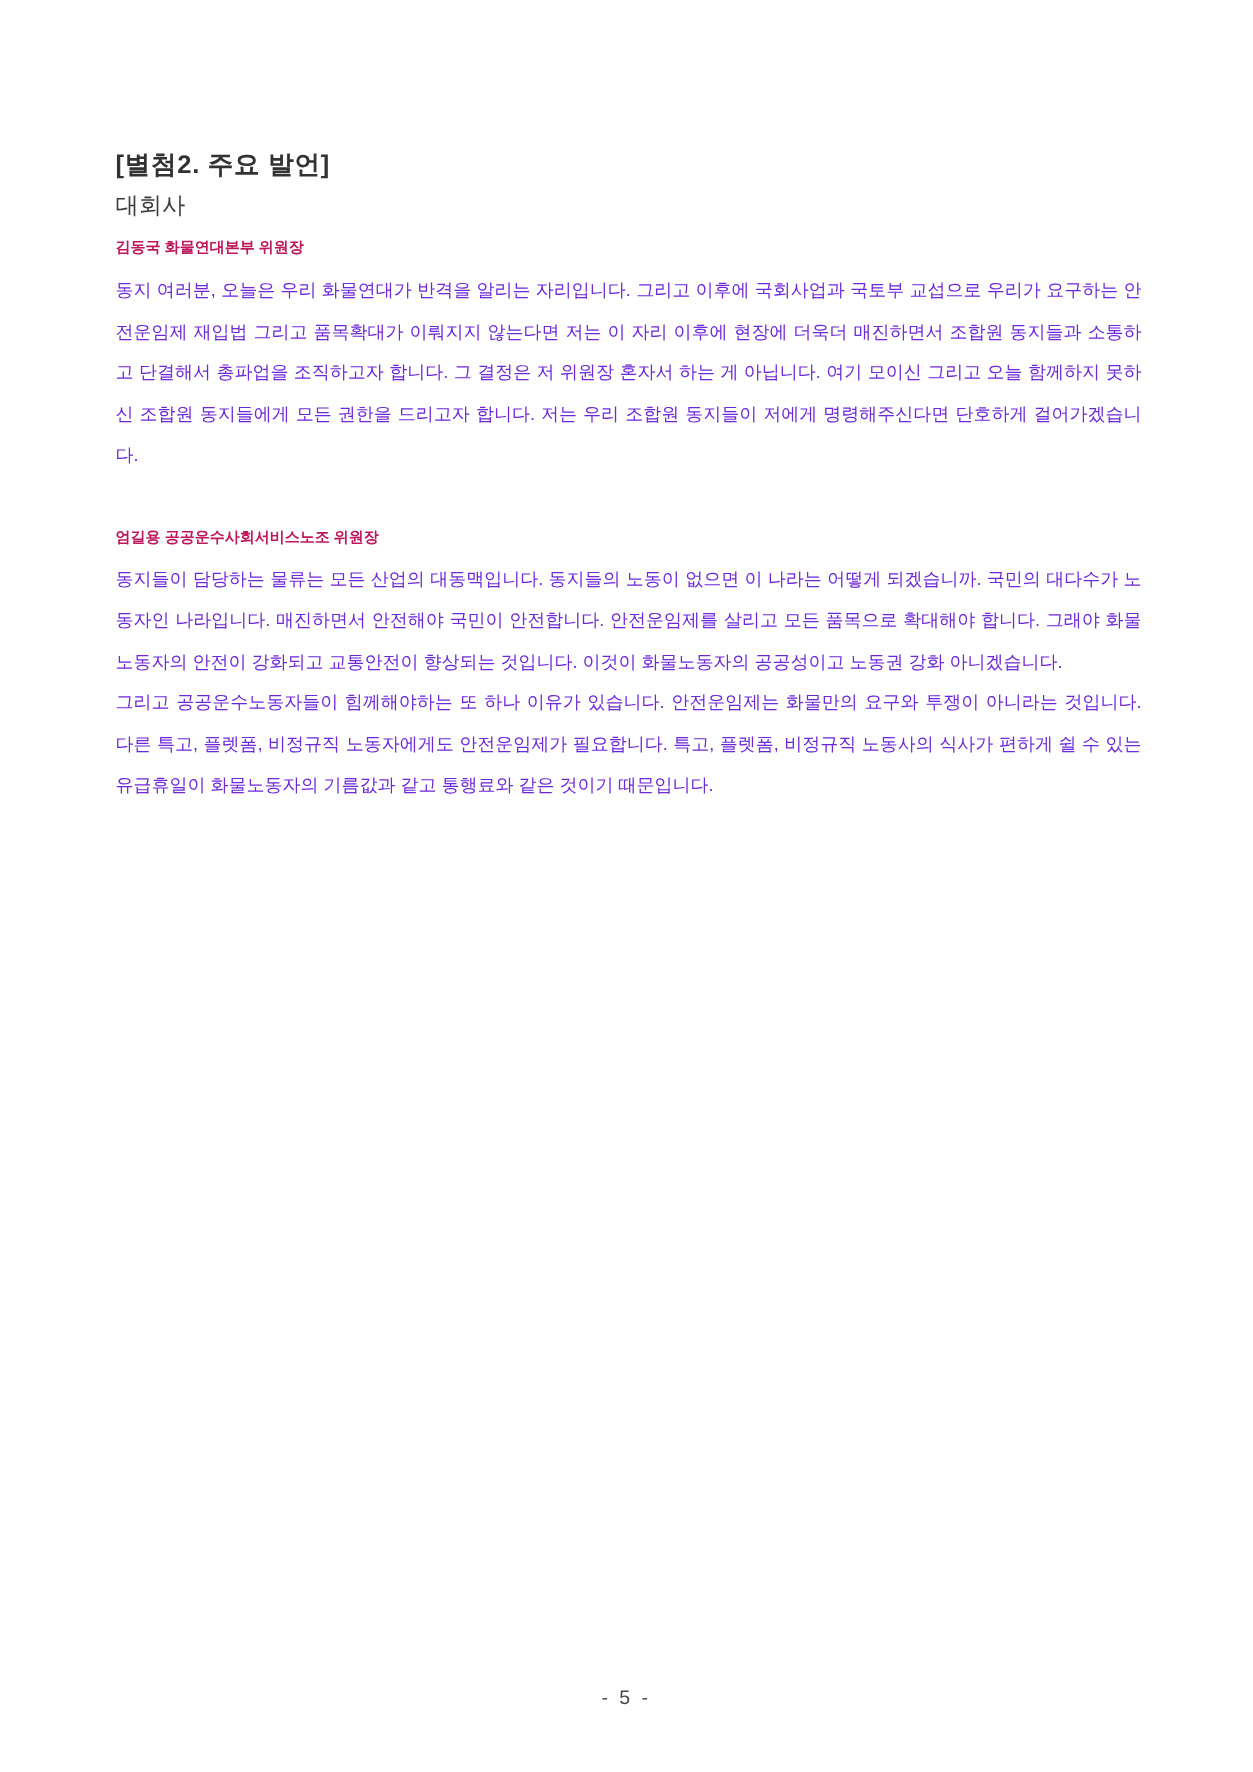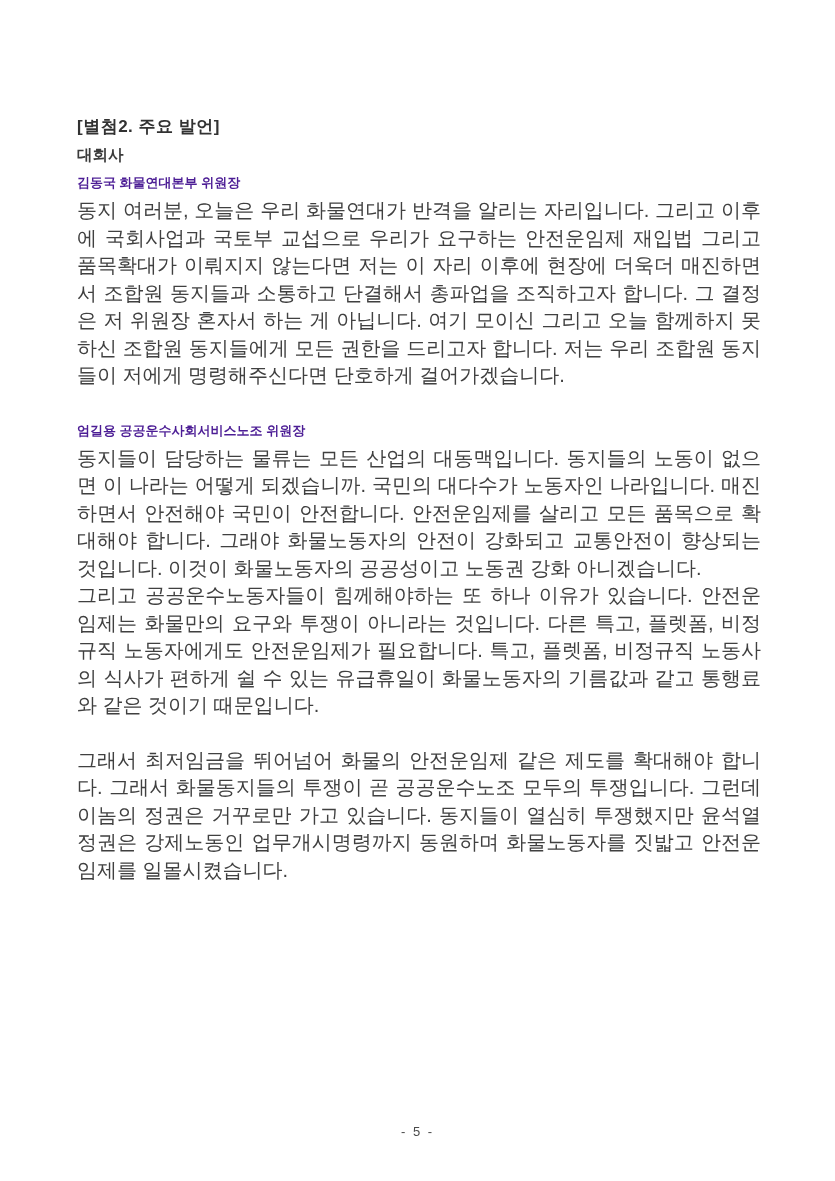--- a/index.html
+++ b/index.html
@@ -15,49 +15,48 @@
     font-family: "Liberation Sans", "DejaVu Sans", sans-serif;
     color: #3b3b3b;
     overflow: hidden;
     box-sizing: border-box;
   }
   .content {
     position: absolute;
     top: 96px;
     left: 77px;
     width: 684px;
-    margin-top: 17px;
   }
   .doc-title {
     font-size: 17px;
     font-weight: bold;
     color: #323232;
     line-height: 28px;
     letter-spacing: 0.5px;
   }
   .role {
     font-size: 15.5px;
-    font-weight: bold;
+    font-weight: normal;
     color: #3b3b3b;
     line-height: 28px;
   }
   .speaker {
-    font-size: 13px;
+    font-size: 10px;
     font-weight: bold;
-    color: #4c1d95;
+    color: #be185d;
     line-height: 28px;
   }
   .para {
     margin: 0;
-    font-size: 20px;
+    font-size: 12px;
     line-height: 27.5px;
     text-align: justify;
     text-align-last: left;
     word-break: break-all;
-    color: #404040;
+    color: #6d28d9;
   }
   .gap-after {
     margin-bottom: 27px;
   }
   .section-gap {
     margin-top: 27px;
   }
   .page-number {
     position: absolute;
     bottom: 42px;
@@ -80,19 +79,18 @@
     <section>
       <div class="role">대회사</div>
       <div class="speaker">김동국 화물연대본부 위원장</div>
       <p class="para gap-after">동지 여러분, 오늘은 우리 화물연대가 반격을 알리는 자리입니다. 그리고 이후에 국회사업과 국토부 교섭으로 우리가 요구하는 안전운임제 재입법 그리고 품목확대가 이뤄지지 않는다면 저는 이 자리 이후에 현장에 더욱더 매진하면서 조합원 동지들과 소통하고 단결해서 총파업을 조직하고자 합니다. 그 결정은 저 위원장 혼자서 하는 게 아닙니다. 여기 모이신 그리고 오늘 함께하지 못하신 조합원 동지들에게 모든 권한을 드리고자 합니다. 저는 우리 조합원 동지들이 저에게 명령해주신다면 단호하게 걸어가겠습니다.</p>
     </section>
 
     <section class="section-gap">
       <div class="speaker">엄길용 공공운수사회서비스노조 위원장</div>
       <p class="para">동지들이 담당하는 물류는 모든 산업의 대동맥입니다. 동지들의 노동이 없으면 이 나라는 어떻게 되겠습니까. 국민의 대다수가 노동자인 나라입니다. 매진하면서 안전해야 국민이 안전합니다. 안전운임제를 살리고 모든 품목으로 확대해야 합니다. 그래야 화물노동자의 안전이 강화되고 교통안전이 향상되는 것입니다. 이것이 화물노동자의 공공성이고 노동권 강화 아니겠습니다.</p>
       <p class="para gap-after">그리고 공공운수노동자들이 힘께해야하는 또 하나 이유가 있습니다. 안전운임제는 화물만의 요구와 투쟁이 아니라는 것입니다. 다른 특고, 플렛폼, 비정규직 노동자에게도 안전운임제가 필요합니다. 특고, 플렛폼, 비정규직 노동사의 식사가 편하게 쉴 수 있는 유급휴일이 화물노동자의 기름값과 같고 통행료와 같은 것이기 때문입니다.</p>
-      <p class="para">그래서 최저임금을 뛰어넘어 화물의 안전운임제 같은 제도를 확대해야 합니다. 그래서 화물동지들의 투쟁이 곧 공공운수노조 모두의 투쟁입니다. 그런데 이놈의 정권은 거꾸로만 가고 있습니다. 동지들이 열심히 투쟁했지만 윤석열 정권은 강제노동인 업무개시명령까지 동원하며 화물노동자를 짓밟고 안전운임제를 일몰시켰습니다.</p>
     </section>
 
   </div>
 
   <div class="page-number">- 5 -</div>
 </div>
 
 </body></html>

